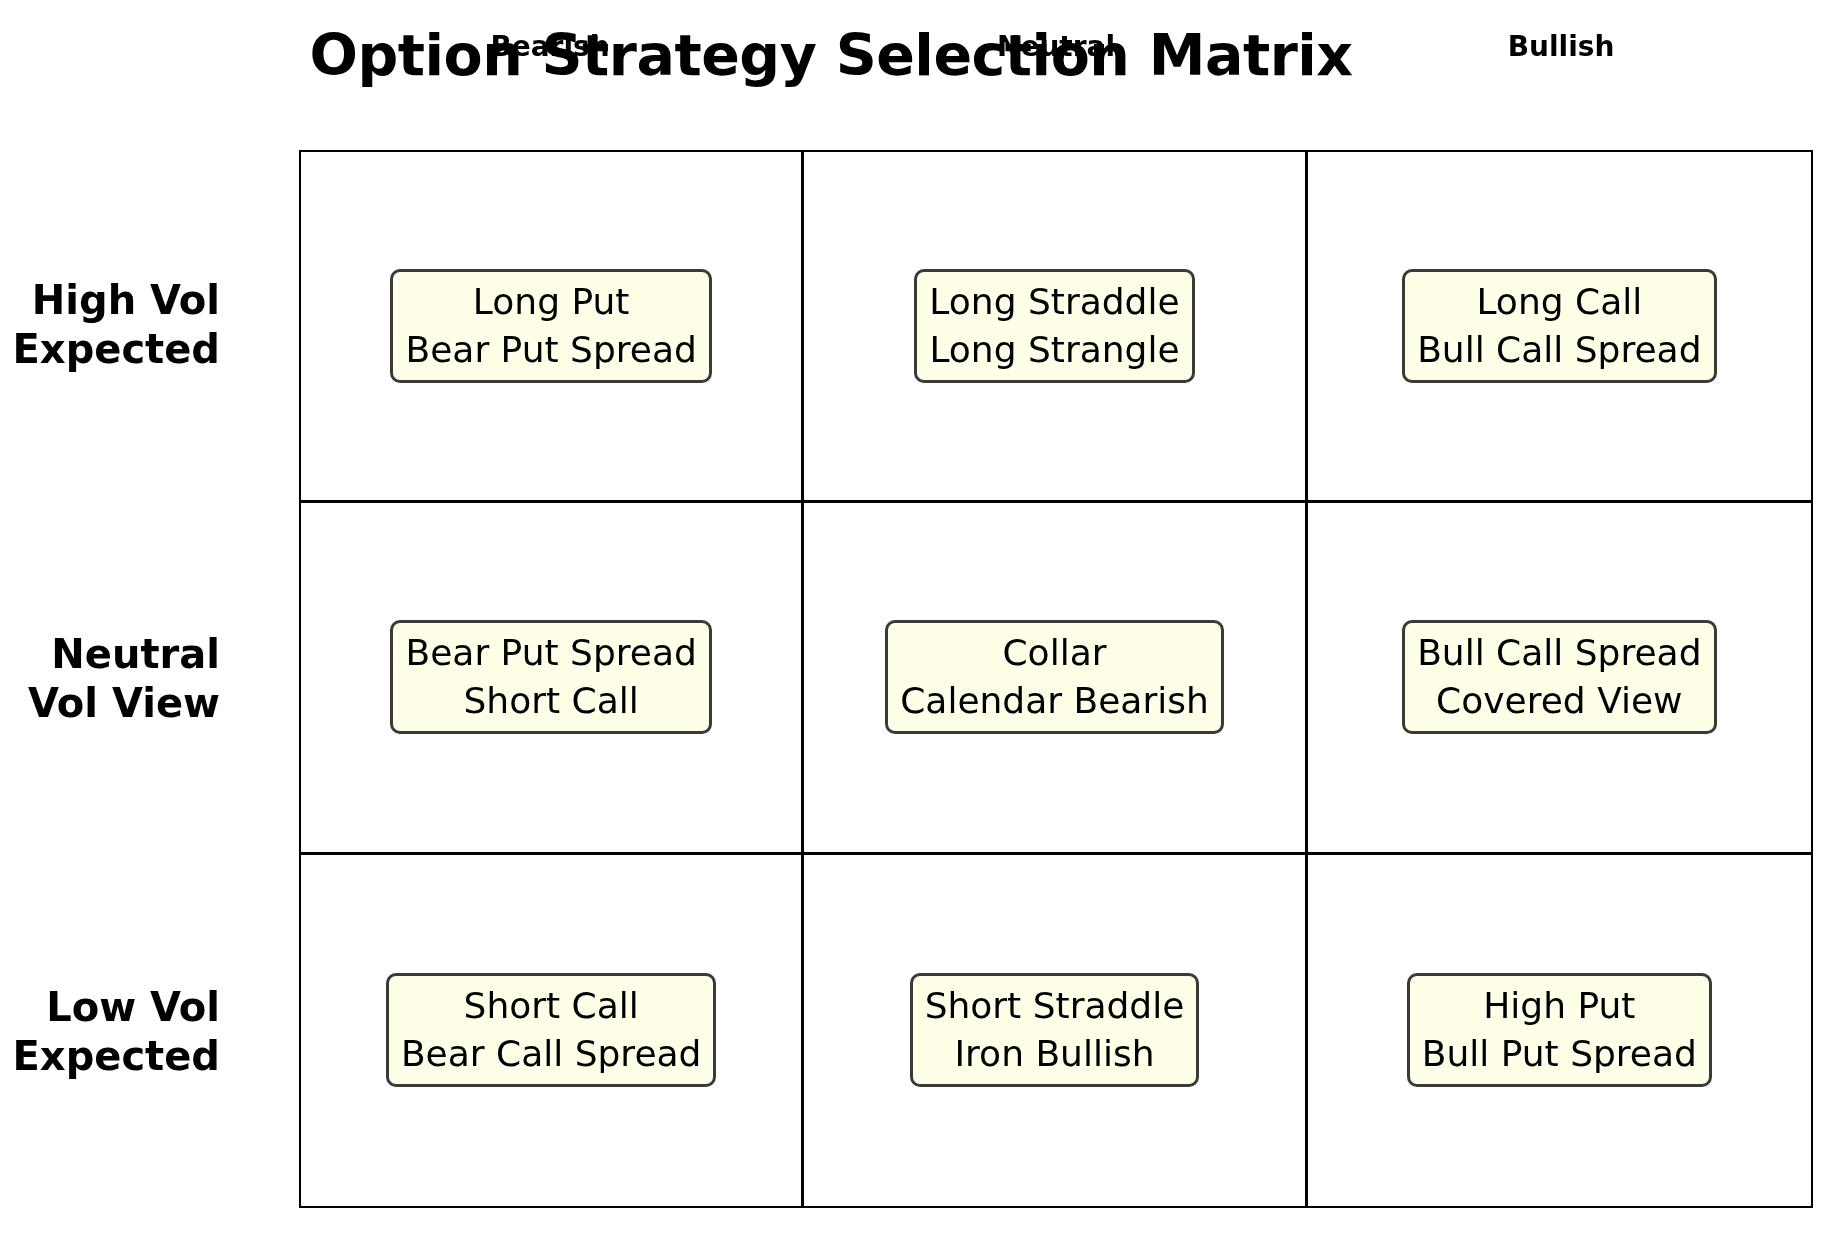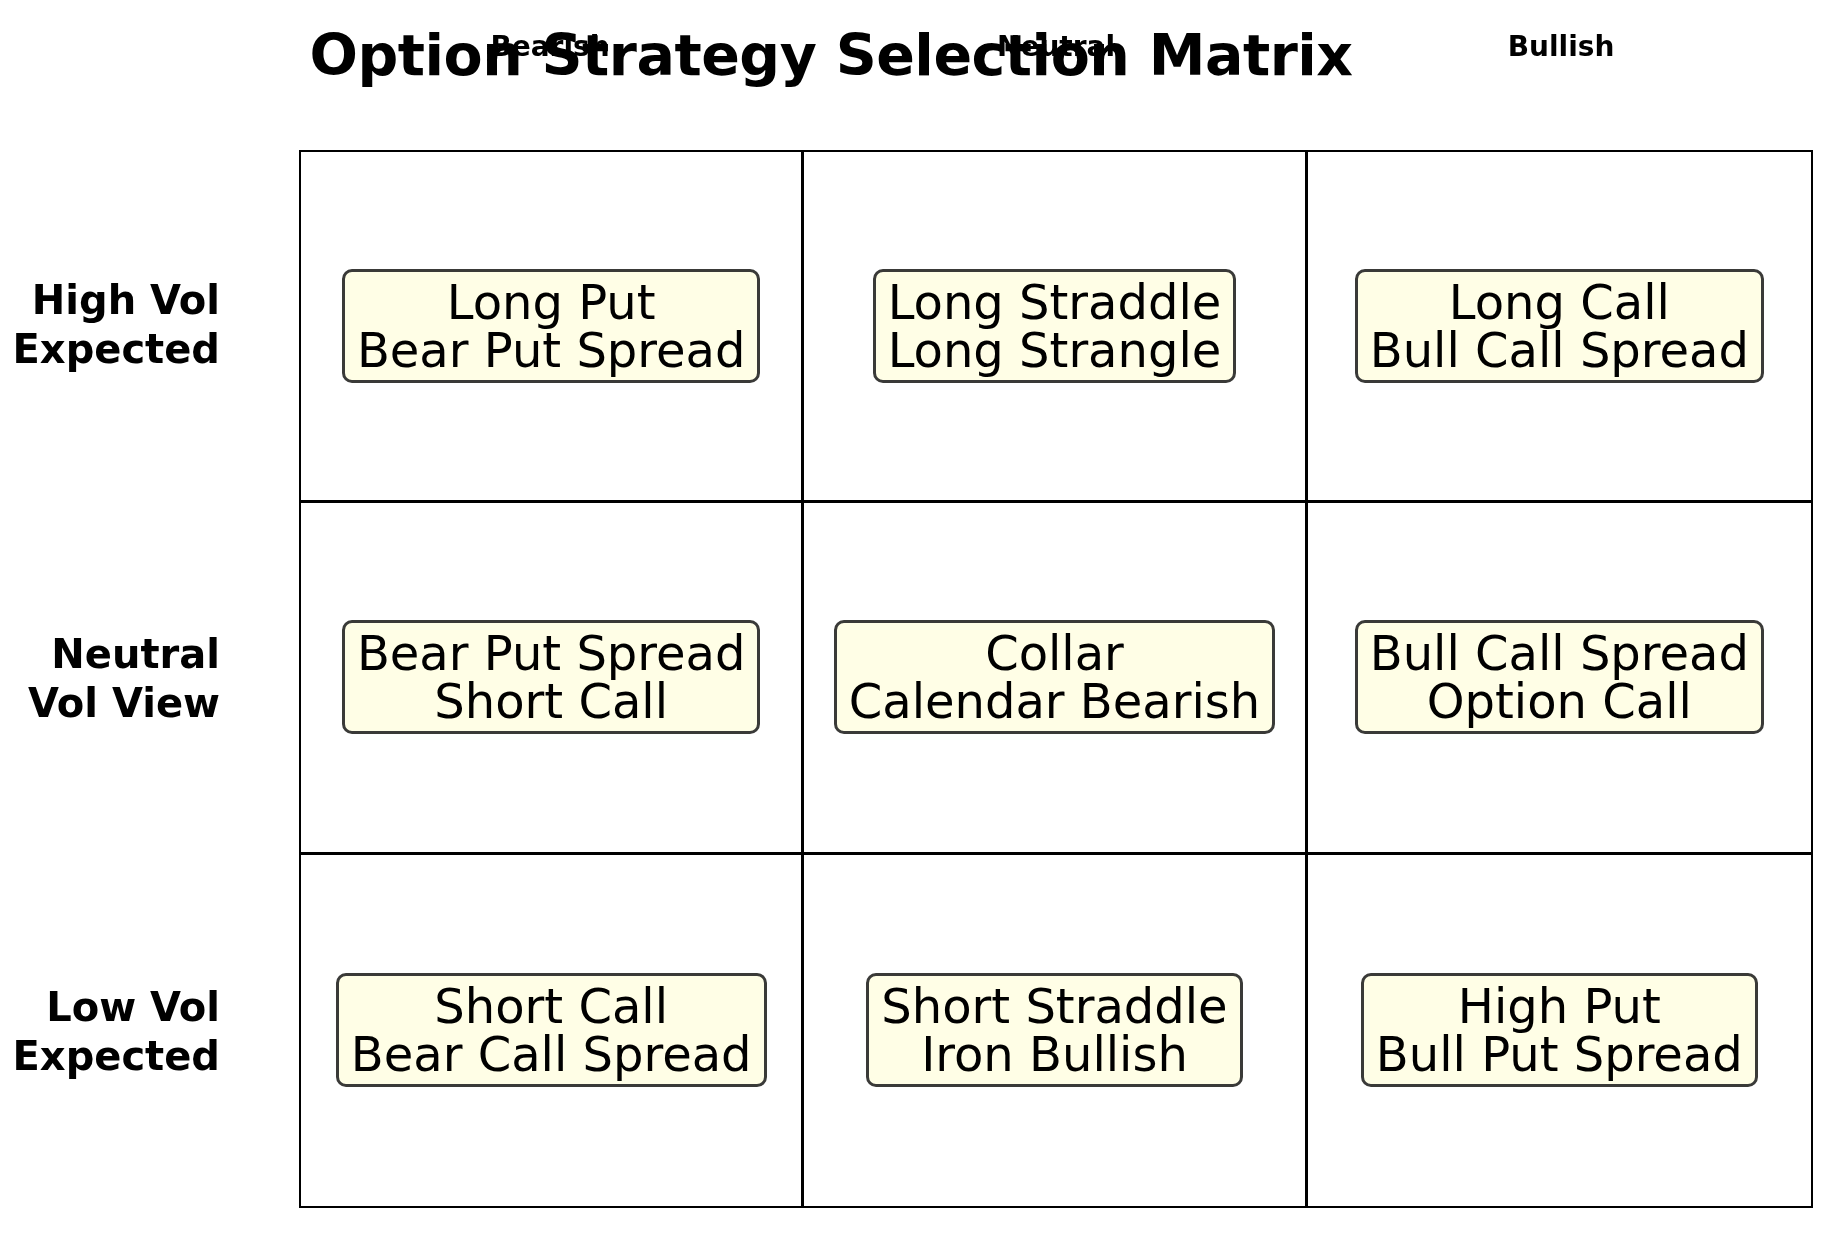--- a/index.html
+++ b/index.html
@@ -12,21 +12,21 @@
   .row-label { position:absolute; right:1614px; width:260px; text-align:right;
                font-size:40px; font-weight:bold; line-height:49px; }
   .grid { position:absolute; left:299px; top:150px; width:1514px; height:1058px;
           border:2px solid #000; box-sizing:border-box;
           display:grid; grid-template-columns:1fr 1fr 1fr; grid-template-rows:1fr 1fr 1fr; }
   .cell { display:flex; align-items:center; justify-content:center;
           border-right:3px solid #000; border-bottom:3px solid #000; box-sizing:border-box; }
   .cell.last-col { border-right:none; }
   .cell.last-row { border-bottom:none; }
   .strategy-box { background:#fffee6; border:3px solid #3a3a38; border-radius:10px;
-                  padding:6px 12px; text-align:center; font-size:48px; line-height:48px;
+                  padding:6px 12px; text-align:center; font-size:36px; line-height:48px;
                   white-space:nowrap; }
   .strategy-box span { display:block; }
 </style>
 </head>
 <body>
 
 <div class="title">Option Strategy Selection Matrix</div>
 
 <div class="col-header" style="left:550px">Bearish</div>
 <div class="col-header" style="left:1056px">Neutral</div>
@@ -74,21 +74,21 @@
   </div>
   <div class="cell">
     <div class="strategy-box">
       <span>Collar</span>
       <span>Calendar Bearish</span>
     </div>
   </div>
   <div class="cell last-col">
     <div class="strategy-box">
       <span>Bull Call Spread</span>
-      <span>Option Call</span>
+      <span>Covered View</span>
     </div>
   </div>
 
   <div class="cell last-row">
     <div class="strategy-box">
       <span>Short Call</span>
       <span>Bear Call Spread</span>
     </div>
   </div>
   <div class="cell last-row">

